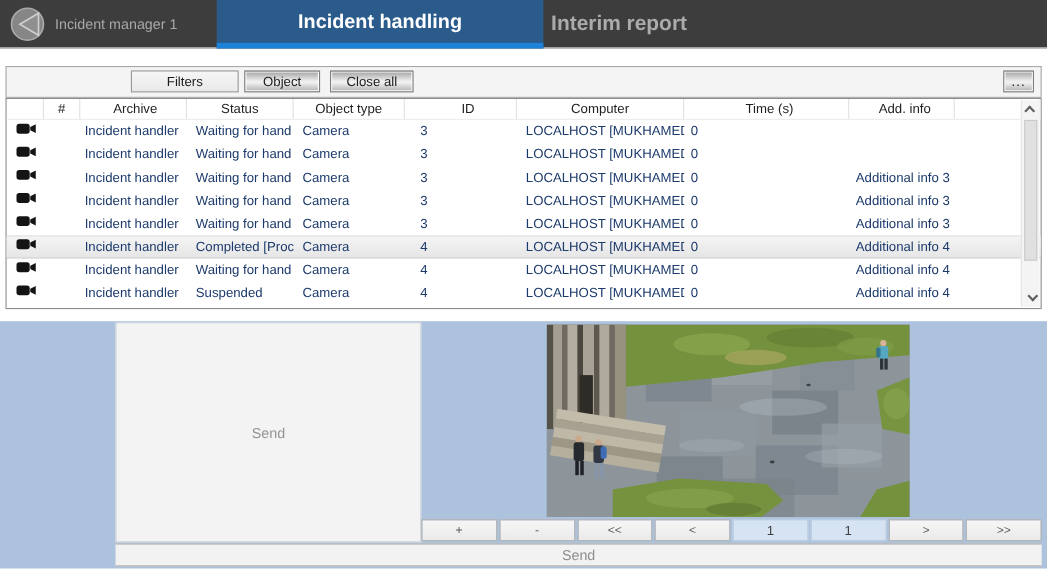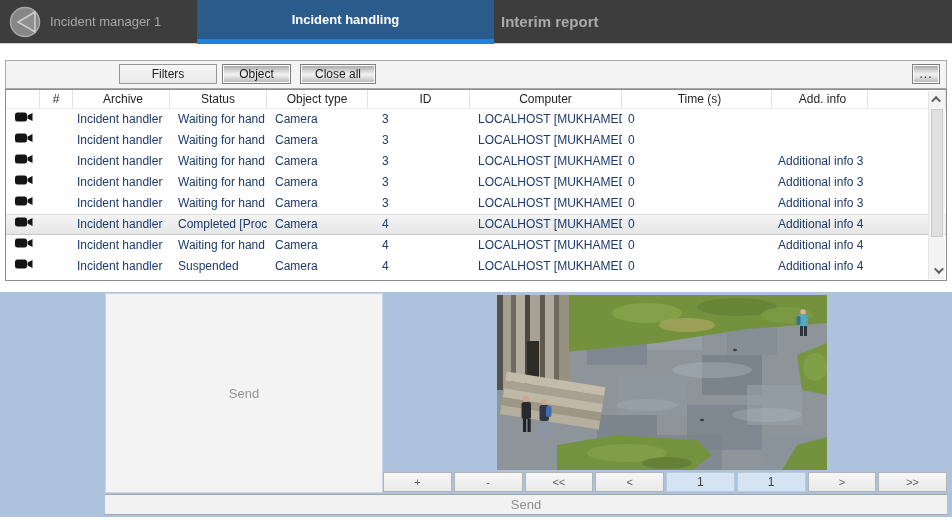--- a/index.html
+++ b/index.html
@@ -5,23 +5,23 @@
   * { margin:0; padding:0; box-sizing:border-box; }
   html,body { background:#ffffff; }
   body { font-family:"Liberation Sans", sans-serif; }
   #app { position:relative; width:952px; height:521px; background:#ffffff; overflow:hidden; }
 
   
   .header { position:absolute; left:0; top:0; width:952px; height:44px; background:#3d3d3d; border-bottom:1px solid #cfcfcf; }
   .logo { position:absolute; left:9px; top:5px; width:34px; height:34px; }
   .app-title { position:absolute; left:50px; top:0; height:44px; line-height:44px; color:#a8a8a8; font-size:13px; font-weight:normal; }
   .tab-active { position:absolute; left:197px; top:0; width:297px; height:44px; background:#2b5b8b; }
-  .tab-active .tab-label { display:block; width:100%; height:39px; line-height:39px; text-align:center; color:#ffffff; font-size:13px; font-weight:bold; }
+  .tab-active .tab-label { display:block; width:100%; height:39px; line-height:39px; text-align:center; color:#ffffff; font-size:18px; font-weight:bold; }
   .tab-underline { position:absolute; left:0; bottom:0; width:100%; height:5px; background:#1d83da; }
-  .tab-inactive { position:absolute; left:494px; top:0; width:260px; height:44px; line-height:44px; padding-left:7px; color:#ababab; font-size:15px; font-weight:bold; }
+  .tab-inactive { position:absolute; left:494px; top:0; width:260px; height:44px; line-height:44px; padding-left:7px; color:#ababab; font-size:19px; font-weight:bold; }
 
   
   .toolbar { position:absolute; left:5px; top:60px; width:942px; height:29px; background:#f4f4f4; border:1px solid #a8a8a8; }
   .btn { position:absolute; top:3px; height:20px; font-size:12px; color:#1a1a1a; text-align:center; line-height:18px; cursor:default; }
   .btn-flat { background:linear-gradient(#f6f6f6,#e9e9e9); border:1px solid #979797; }
   .btn-pressed { background:linear-gradient(180deg,#a2a2a2 0%,#e9e9e9 45%,#f2f2f2 55%,#b2b2b2 100%); border:1px solid #7d7d7d; box-shadow:inset 0 0 0 1px #ffffff; }
   .btn-archive { left:7px; width:100px; }
   .btn-filters { left:113px; width:98px; }
   .btn-close { left:216px; width:69px; }
   .btn-closeall { left:294px; width:76px; }

